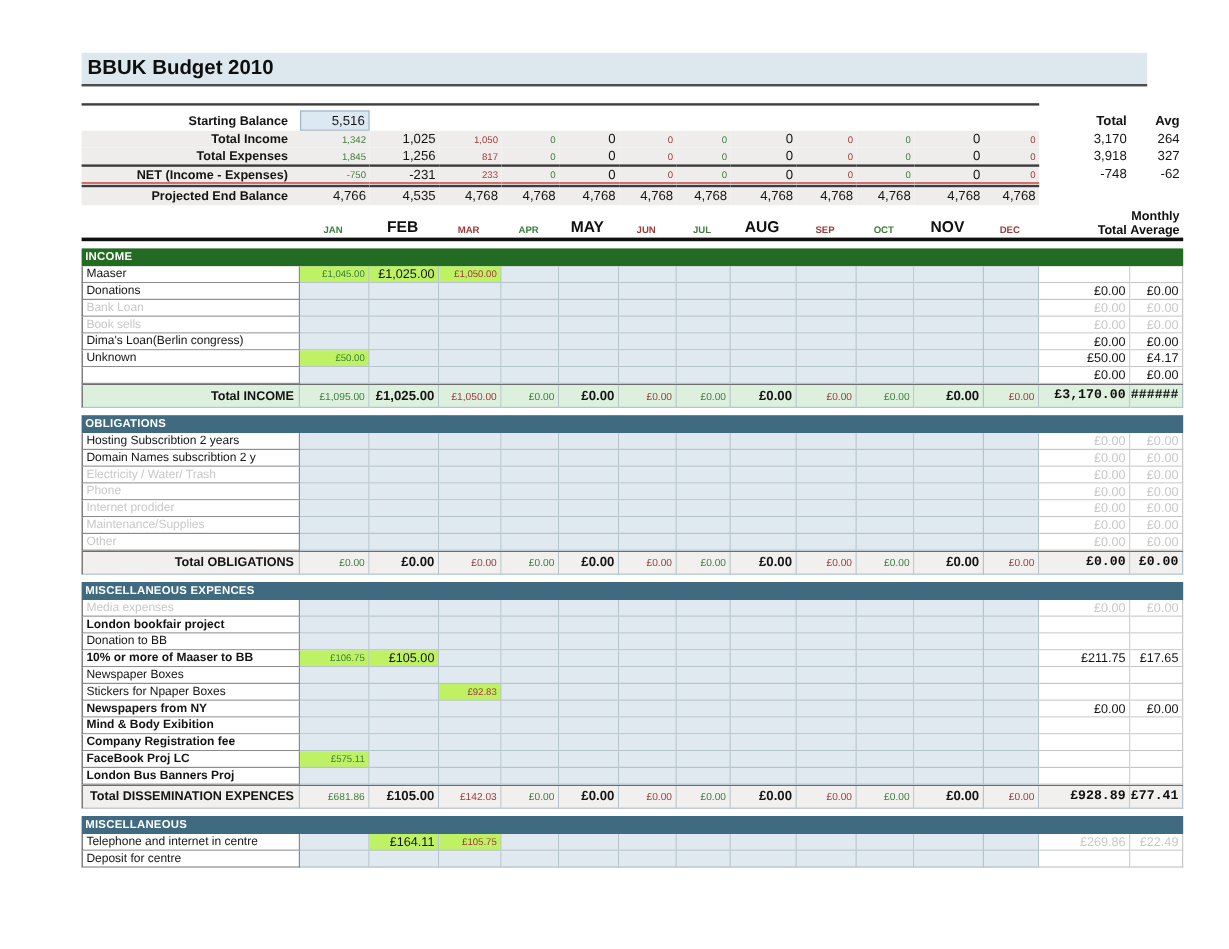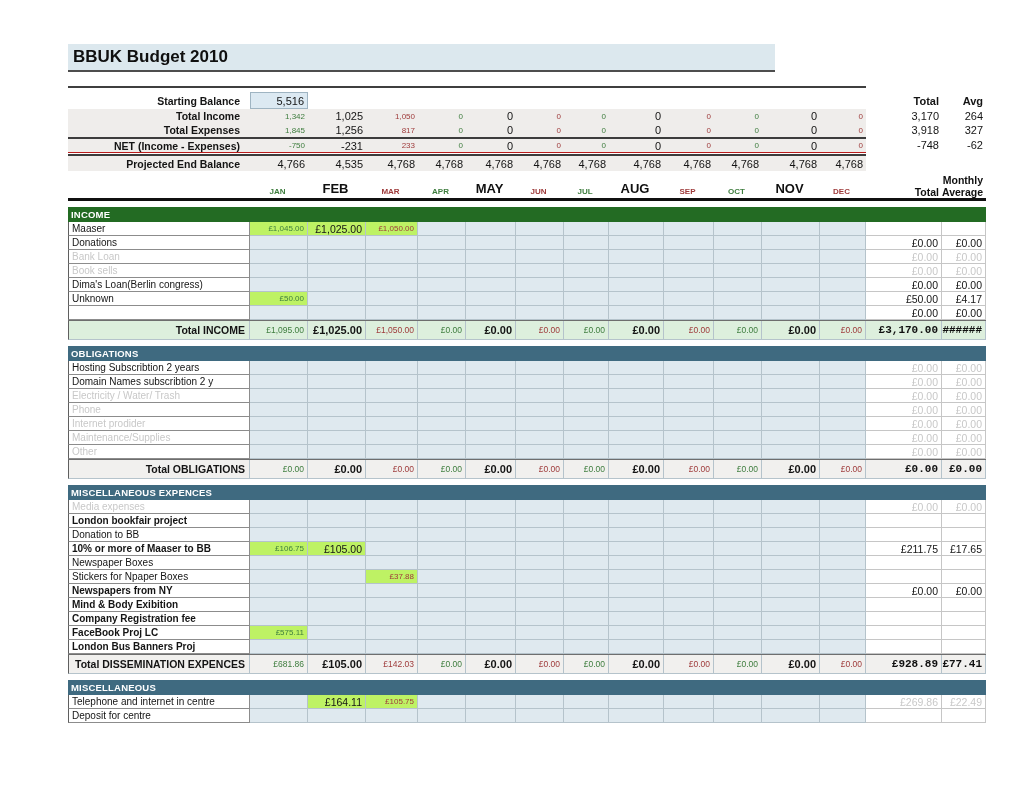--- a/index.html
+++ b/index.html
@@ -1,19 +1,19 @@
 <!DOCTYPE html>
 <html><head>
 <meta charset="utf-8">
 <style>
   * { margin:0; padding:0; box-sizing:border-box; }
   html,body { width:1024px; height:791px; background:#ffffff; font-family:"Liberation Sans",sans-serif; overflow:hidden; }
   .page { position:absolute; left:68px; top:44px; width:918px; }
 
-  .title-band { width:707px; background:#dce8ee; border-bottom:2px solid #4d4d4d;
+  .title-band { width:888px; background:#dce8ee; border-bottom:2px solid #4d4d4d;
     font-size:17px; font-weight:bold; color:#0f0f0f; padding:3px 0 3px 5px; }
 
   .rule { width:798px; height:2px; background:#3f3f3f; margin-top:14px; }
 
   .grid-row { display:grid;
     grid-template-columns:182px 58px 58px 52px 48px 50px 48px 45px 55px 50px 48px 58px 46px 76px 44px; }
   .c { display:flex; align-items:center; justify-content:flex-end; padding-right:3px;
        overflow:hidden; white-space:nowrap; font-size:10px; color:#141414; }
 
   
@@ -551,21 +551,21 @@
         <div class="c mc"></div>
         <div class="c mc"></div>
         <div class="c mc"></div>
         <div class="c tot"></div>
         <div class="c tot"></div>
       </div>
       <div class="grid-row drow">
         <div class="c lbl">Stickers for Npaper Boxes</div>
         <div class="c mc"></div>
         <div class="c mc"></div>
-        <div class="c mc filled tr">£37.88</div>
+        <div class="c mc filled tr">£92.83</div>
         <div class="c mc"></div>
         <div class="c mc"></div>
         <div class="c mc"></div>
         <div class="c mc"></div>
         <div class="c mc"></div>
         <div class="c mc"></div>
         <div class="c mc"></div>
         <div class="c mc"></div>
         <div class="c mc"></div>
         <div class="c tot"></div>

